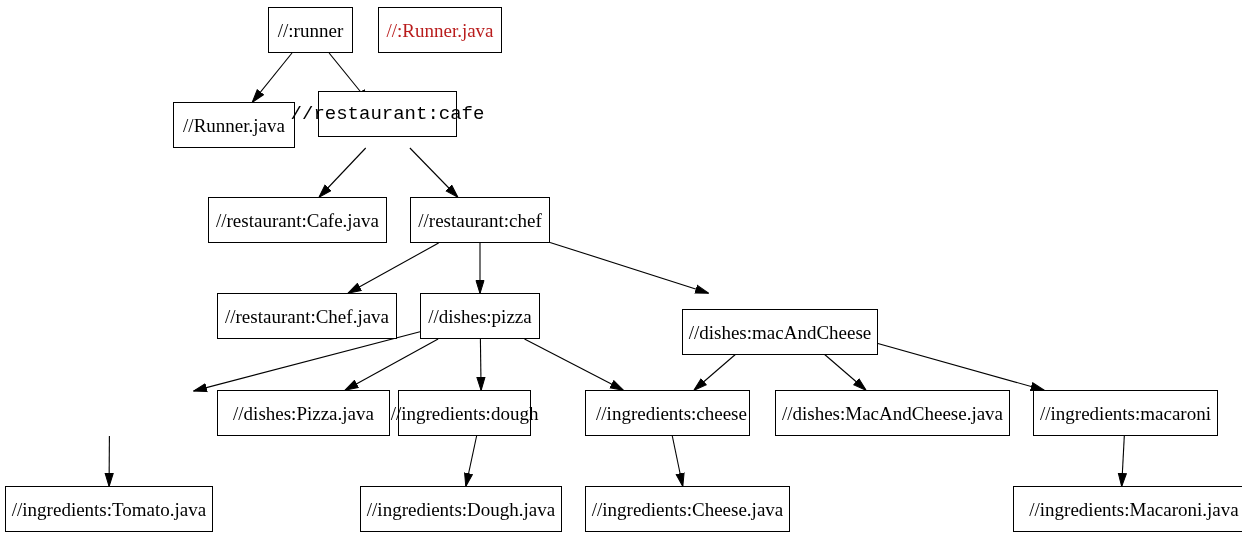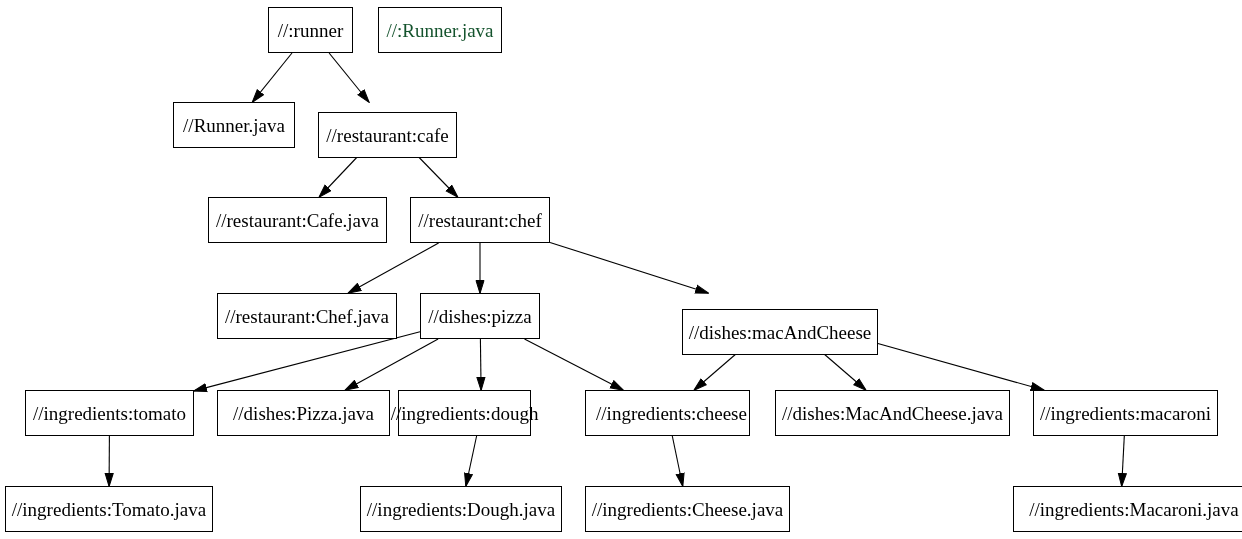--- a/index.html
+++ b/index.html
@@ -66,29 +66,28 @@
         <line x1="753.3" y1="339.0" x2="694.2" y2="390.0" class="edge-line" stroke="#000000" marker-end="url(#arrowhead)"></line>
         <line x1="806.7" y1="339.0" x2="865.8" y2="390.0" class="edge-line" stroke="#000000" marker-end="url(#arrowhead)"></line>
         <line x1="861.9" y1="339.0" x2="1043.6" y2="390.0" class="edge-line" stroke="#000000" marker-end="url(#arrowhead)"></line>
         <line x1="109.4" y1="436.0" x2="109.1" y2="486.0" class="edge-line" stroke="#000000" marker-end="url(#arrowhead)"></line>
         <line x1="476.6" y1="436.0" x2="465.9" y2="486.0" class="edge-line" stroke="#000000" marker-end="url(#arrowhead)"></line>
         <line x1="672.3" y1="436.0" x2="682.7" y2="486.0" class="edge-line" stroke="#000000" marker-end="url(#arrowhead)"></line>
         <line x1="1124.3" y1="436.0" x2="1121.7" y2="486.0" class="edge-line" stroke="#000000" marker-end="url(#arrowhead)"></line>
       </g>
   </svg>
 <div class="node" style="left: 268px; top: 7px; width: 85px; height: 46px; background: rgb(255, 255, 255); border-color: rgb(0, 0, 0); color: rgb(0, 0, 0);">//:runner</div>
-    <div class="node" style="left: 378px; top: 7px; width: 124px; height: 46px; background: rgb(255, 255, 255); border-color: rgb(0, 0, 0); color: #14532d;">//:Runner.java</div>
+    <div class="node" style="left: 378px; top: 7px; width: 124px; height: 46px; background: rgb(255, 255, 255); border-color: rgb(0, 0, 0); color: #b91c1c;">//:Runner.java</div>
     <div class="node" style="left: 173px; top: 102px; width: 122px; height: 46px; background: rgb(255, 255, 255); border-color: rgb(0, 0, 0); color: rgb(0, 0, 0);">//Runner.java</div>
-    <div class="node" style="left: 318px; top: 112px; width: 139px; height: 46px; background: rgb(255, 255, 255); border-color: rgb(0, 0, 0); color: rgb(0, 0, 0);">//restaurant:cafe</div>
+    <div class="node" style="left: 318px; top: 91px; width: 139px; height: 46px; background: rgb(255, 255, 255); border-color: rgb(0, 0, 0); color: rgb(0, 0, 0); font-family: Liberation Mono, monospace;">//restaurant:cafe</div>
     <div class="node" style="left: 208px; top: 197px; width: 179px; height: 46px; background: rgb(255, 255, 255); border-color: rgb(0, 0, 0); color: rgb(0, 0, 0);">//restaurant:Cafe.java</div>
     <div class="node" style="left: 410px; top: 197px; width: 140px; height: 46px; background: rgb(255, 255, 255); border-color: rgb(0, 0, 0); color: rgb(0, 0, 0);">//restaurant:chef</div>
     <div class="node" style="left: 217px; top: 293px; width: 180px; height: 46px; background: rgb(255, 255, 255); border-color: rgb(0, 0, 0); color: rgb(0, 0, 0); text-align: center;">//restaurant:Chef.java</div>
     <div class="node" style="left: 420px; top: 293px; width: 120px; height: 46px; background: rgb(255, 255, 255); border-color: rgb(0, 0, 0); color: rgb(0, 0, 0);">//dishes:pizza</div>
     <div class="node" style="left: 682px; top: 293px; width: 196px; height: 46px; background: rgb(255, 255, 255); border-color: rgb(0, 0, 0); color: rgb(0, 0, 0); margin-top: 16px;">//dishes:macAndCheese</div>
-    <div class="node" style="left: 25px; top: 390px; width: 169px; height: 46px; background: rgb(255, 255, 255); border-color: rgb(0, 0, 0); color: rgb(0, 0, 0);">//ingredients:tomato</div>
     <div class="node" style="left: 217px; top: 390px; width: 173px; height: 46px; background: rgb(255, 255, 255); border-color: rgb(0, 0, 0); color: rgb(0, 0, 0);">//dishes:Pizza.java</div>
     <div class="node" style="left: 398px; top: 390px; width: 133px; height: 46px; background: rgb(255, 255, 255); border-color: rgb(0, 0, 0); color: rgb(0, 0, 0);">//ingredients:dough</div>
     <div class="node" style="left: 585px; top: 390px; width: 165px; height: 46px; background: rgb(255, 255, 255); border-color: rgb(0, 0, 0); color: rgb(0, 0, 0); padding-left: 8px;">//ingredients:cheese</div>
     <div class="node" style="left: 775px; top: 390px; width: 235px; height: 46px; background: rgb(255, 255, 255); border-color: rgb(0, 0, 0); color: rgb(0, 0, 0);">//dishes:MacAndCheese.java</div>
     <div class="node" style="left: 1033px; top: 390px; width: 185px; height: 46px; background: rgb(255, 255, 255); border-color: rgb(0, 0, 0); color: rgb(0, 0, 0);">//ingredients:macaroni</div>
     <div class="node" style="left: 5px; top: 486px; width: 208px; height: 46px; background: rgb(255, 255, 255); border-color: rgb(0, 0, 0); color: rgb(0, 0, 0);">//ingredients:Tomato.java</div>
     <div class="node" style="left: 360px; top: 486px; width: 202px; height: 46px; background: rgb(255, 255, 255); border-color: rgb(0, 0, 0); color: rgb(0, 0, 0);">//ingredients:Dough.java</div>
     <div class="node" style="left: 585px; top: 486px; width: 205px; height: 46px; background: rgb(255, 255, 255); border-color: rgb(0, 0, 0); color: rgb(0, 0, 0);">//ingredients:Cheese.java</div>
     <div class="node" style="left: 1013px; top: 486px; width: 242px; height: 46px; background: rgb(255, 255, 255); border-color: rgb(0, 0, 0); color: rgb(0, 0, 0);">//ingredients:Macaroni.java</div>
   </div>

